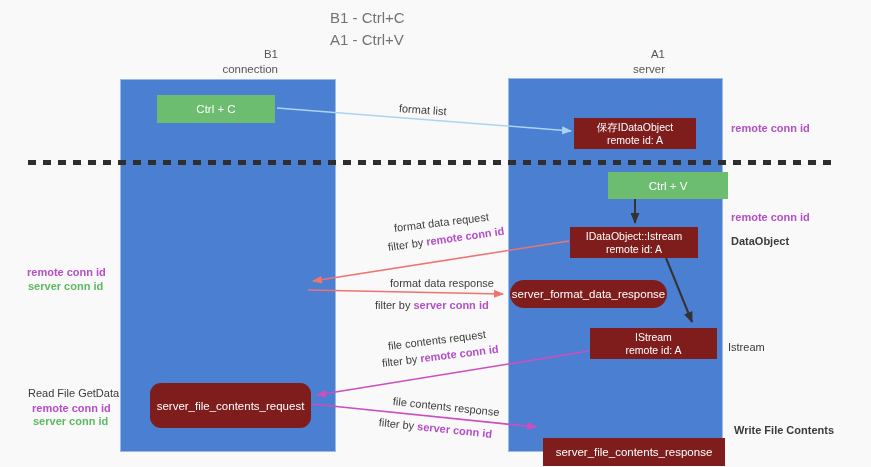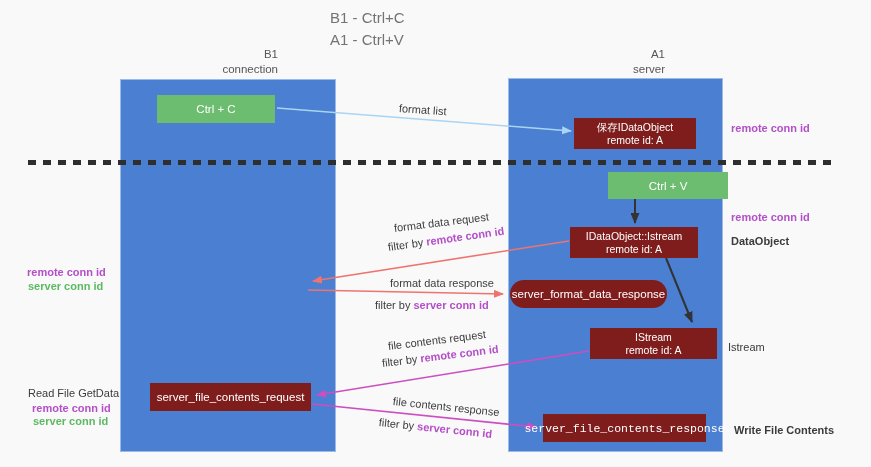--- a/index.html
+++ b/index.html
@@ -67,21 +67,21 @@
     <line x1="666" y1="258" x2="692" y2="322" stroke="#333333" stroke-width="2" marker-end="url(#ah-black)"></line>
     <line x1="569" y1="241" x2="313" y2="281" stroke="#ee7470" stroke-width="1.6" marker-end="url(#ah-salmon)"></line>
     <line x1="308" y1="290" x2="503" y2="294" stroke="#ee7470" stroke-width="1.6" marker-end="url(#ah-salmon)"></line>
     <line x1="589" y1="351" x2="317" y2="395" stroke="#cc4ec0" stroke-width="1.6" marker-end="url(#ah-magenta)"></line>
     <line x1="312" y1="404" x2="536" y2="427" stroke="#cc4ec0" stroke-width="1.6" marker-end="url(#ah-magenta)"></line>
   </svg>
 
   <div class="node green one" style="left:157px;top:95px;width:118px;height:28px;">
     <div>Ctrl + C</div>
   </div>
-  <div class="node orange one" style="left:150px;top:383px;width:161px;height:28px;">
+  <div class="node orange one" style="left:150px;top:383px;width:161px;height:45px;border-radius:11px;">
     <div>server_file_contents_request</div>
   </div>
 
   <div class="node orange two" style="left:574px;top:118px;width:122px;height:31px;">
     <div>保存IDataObject</div>
     <div>remote id: A</div>
   </div>
   <div class="node green one" style="left:575px;top:172px;width:120px;height:27px;margin-left:33px;">
     <div>Ctrl + V</div>
   </div>
@@ -89,21 +89,21 @@
     <div>IDataObject::Istream</div>
     <div>remote id: A</div>
   </div>
   <div class="node orange one" style="left:510px;top:280px;width:157px;height:28px;border-radius:14px;">
     <div>server_format_data_response</div>
   </div>
   <div class="node orange two" style="left:590px;top:328px;width:127px;height:31px;">
     <div>IStream</div>
     <div>remote id: A</div>
   </div>
-  <div class="node orange one" style="left:543px;top:414px;width:163px;height:28px;font-family:Liberation Mono, monospace;">
+  <div class="node orange one" style="left:543px;top:438px;width:182px;height:28px;">
     <div>server_file_contents_response</div>
   </div>
 
   <div class="elabel" style="left:399px;top:102px;transform:rotate(4deg);">format list</div>
 
   <div class="elabel" style="left:394px;top:222px;transform:rotate(-7deg);">format data request</div>
   <div class="elabel" style="left:388px;top:241px;transform:rotate(-8deg);">
     <span>filter by</span><span class="filter-key">remote conn id</span>
   </div>
 

